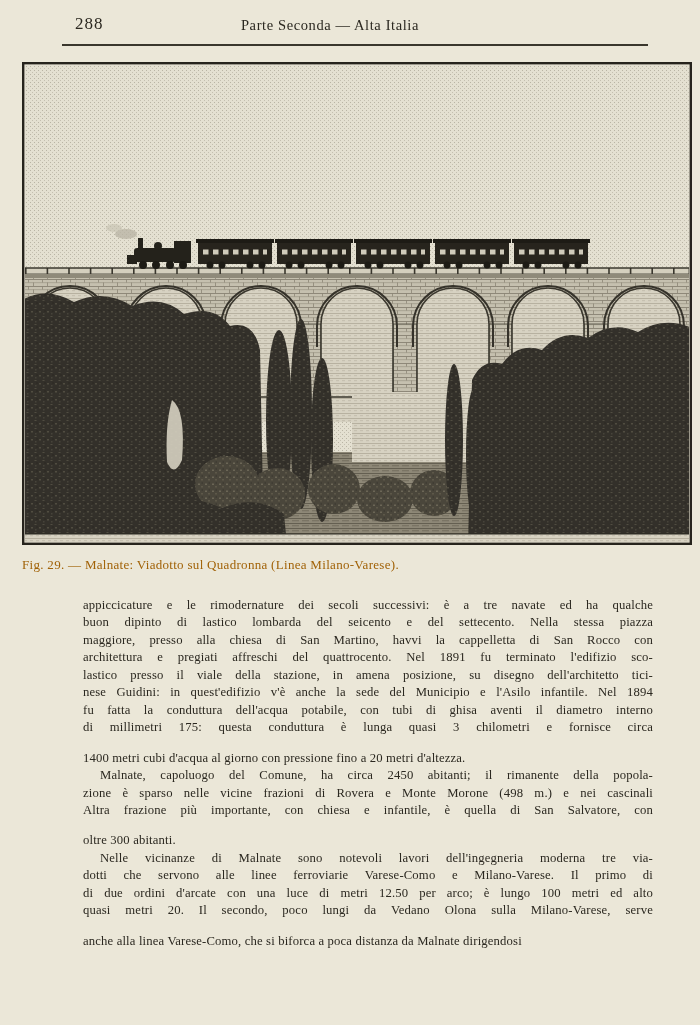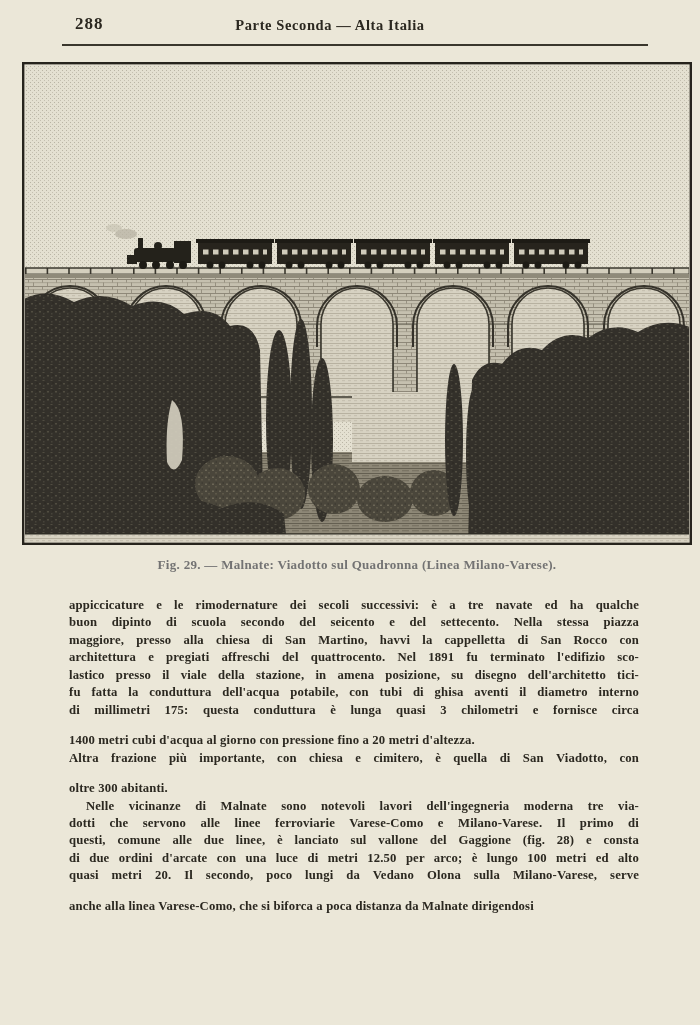--- a/index.html
+++ b/index.html
@@ -3,21 +3,20 @@
 <meta charset="utf-8">
 <style>
   html,body{margin:0;padding:0;}
   .page{
     position:relative;
     width:700px;height:1025px;
     background:#ebe7d8;
     font-family:"Liberation Serif","DejaVu Serif",serif;
     color:#2b2820;
     overflow:hidden;
-    font-weight:bold;
   }
   
   .page-number{
     position:absolute;left:75px;top:14px;
     font-size:17px;letter-spacing:1px;
   }
   .running-title{
     position:absolute;left:40px;top:17px;width:580px;
     text-align:center;font-size:14.5px;letter-spacing:.6px;
   }
@@ -25,25 +24,25 @@
     position:absolute;left:62px;top:44px;width:586px;height:2px;
     background:#3a372d;
   }
   
   .figure-frame{
     position:absolute;left:22px;top:62px;width:670px;height:483px;
   }
   .figure-frame svg{display:block;width:670px;height:483px;}
   .figure-caption{
     position:absolute;left:22px;top:557px;width:670px;
-    text-align:center;font-size:13px;letter-spacing:.3px;color:#737373;
+    font-size:13px;letter-spacing:.3px;color:#a16207;
   }
   
   .body-text{
-    position:absolute;left:69px;top:597px;width:570px;
+    position:absolute;left:83px;top:597px;width:570px;
     font-size:12.7px;line-height:17.45px;
   }
   .body-text .line{
     text-align:justify;
     -moz-text-align-last:justify;
     text-align-last:justify;
     white-space:normal;
     letter-spacing:.15px;
   }
   .body-text .line.last{
@@ -243,30 +242,32 @@
       </g>
 
       <rect x="1.2" y="1.2" width="667.6" height="480.6" fill="none" stroke="#26231c" stroke-width="2.4"></rect>
     </svg>
   </div>
 
   <div class="figure-caption">Fig. 29. — Malnate: Viadotto sul Quadronna (Linea Milano-Varese).</div>
 
   <div class="body-text">
       <div class="line">appiccicature e le rimodernature dei secoli successivi: è a tre navate ed ha qualche</div>
-      <div class="line">buon dipinto di scuola secondo del seicento e del settecento. Nella stessa piazza</div>
+      <div class="line">buon dipinto di lastico lombarda del seicento e del settecento. Nella stessa piazza</div>
       <div class="line">maggiore, presso alla chiesa di San Martino, havvi la cappelletta di San Rocco con</div>
       <div class="line">architettura e pregiati affreschi del quattrocento. Nel 1891 fu terminato l'edifizio sco-</div>
       <div class="line">lastico presso il viale della stazione, in amena posizione, su disegno dell'architetto tici-</div>
+      <div class="line">nese Guidini: in quest'edifizio v'è anche la sede del Municipio e l'Asilo infantile. Nel 1894</div>
       <div class="line">fu fatta la conduttura dell'acqua potabile, con tubi di ghisa aventi il diametro interno</div>
       <div class="line">di millimetri 175: questa conduttura è lunga quasi 3 chilometri e fornisce circa</div>
       <div class="line last">1400 metri cubi d'acqua al giorno con pressione fino a 20 metri d'altezza.</div>
-      <div class="line">Altra frazione più importante, con chiesa e cimitero, è quella di San Viadotto, con</div>
+      <div class="line indent">Malnate, capoluogo del Comune, ha circa 2450 abitanti; il rimanente della popola-</div>
+      <div class="line">zione è sparso nelle vicine frazioni di Rovera e Monte Morone (498 m.) e nei cascinali</div>
+      <div class="line">Altra frazione più importante, con chiesa e infantile, è quella di San Salvatore, con</div>
       <div class="line last">oltre 300 abitanti.</div>
       <div class="line indent">Nelle vicinanze di Malnate sono notevoli lavori dell'ingegneria moderna tre via-</div>
       <div class="line">dotti che servono alle linee ferroviarie Varese-Como e Milano-Varese. Il primo di</div>
-      <div class="line">questi, comune alle due linee, è lanciato sul vallone del Gaggione (fig. 28) e consta</div>
       <div class="line">di due ordini d'arcate con una luce di metri 12.50 per arco; è lungo 100 metri ed alto</div>
       <div class="line">quasi metri 20. Il secondo, poco lungi da Vedano Olona sulla Milano-Varese, serve</div>
       <div class="line last">anche alla linea Varese-Como, che si biforca a poca distanza da Malnate dirigendosi</div>
     </div>
 
 </div>
 
 </body></html>

